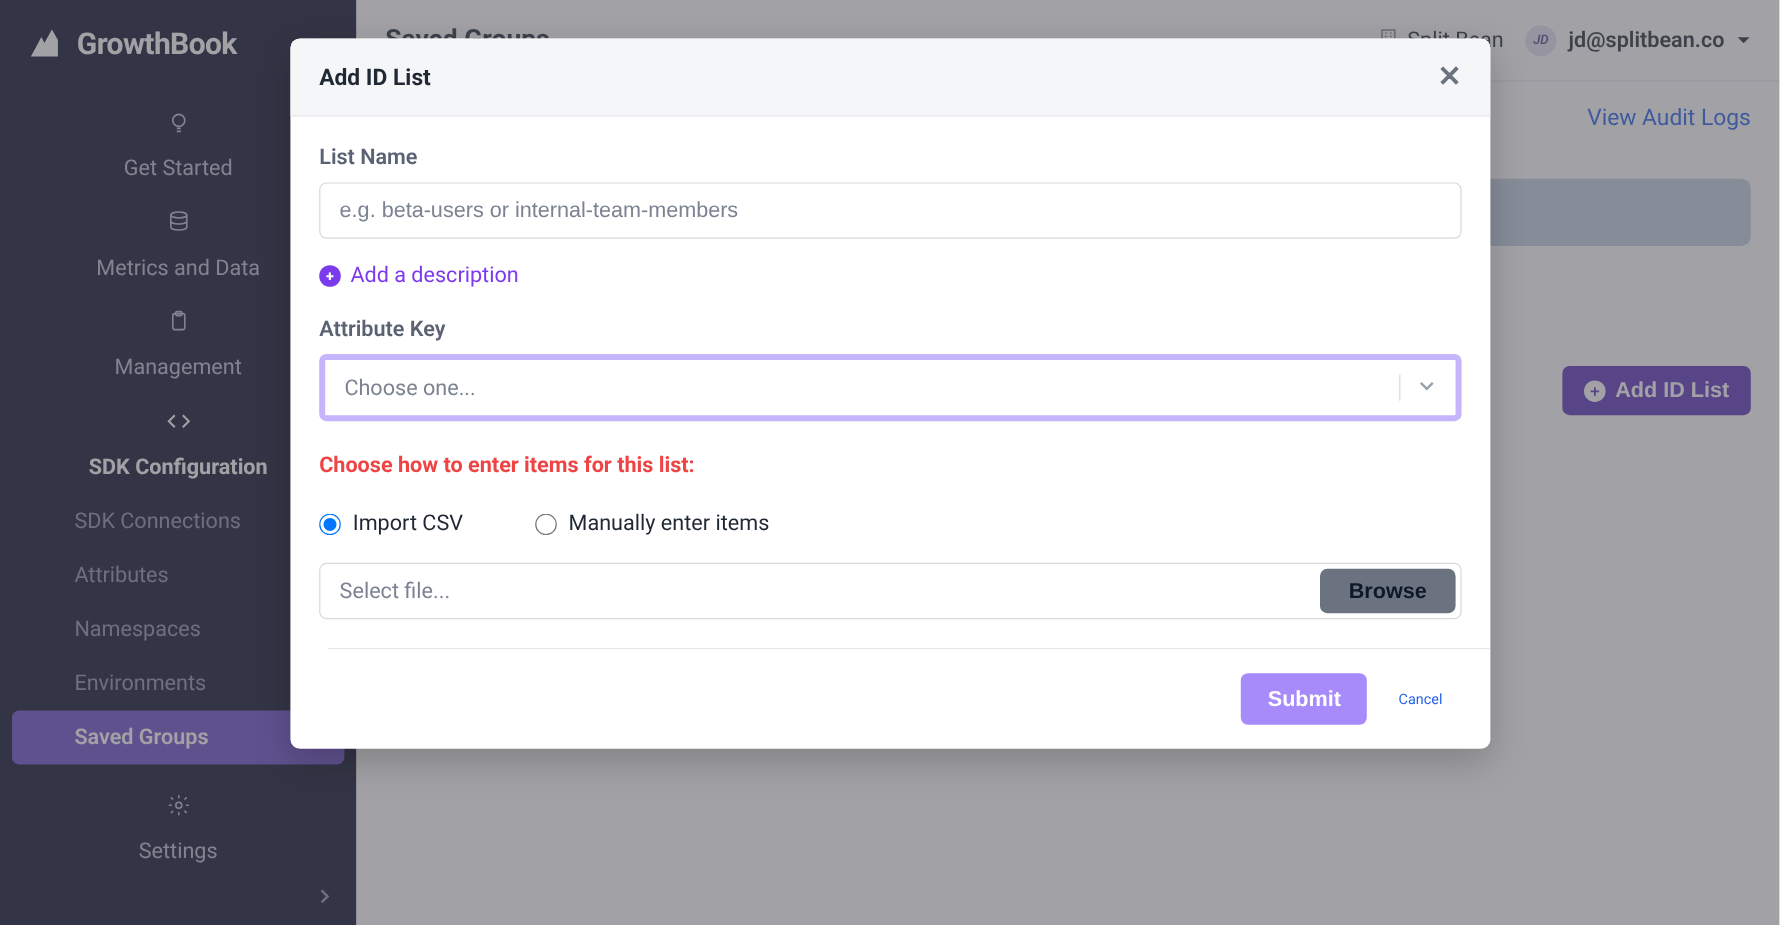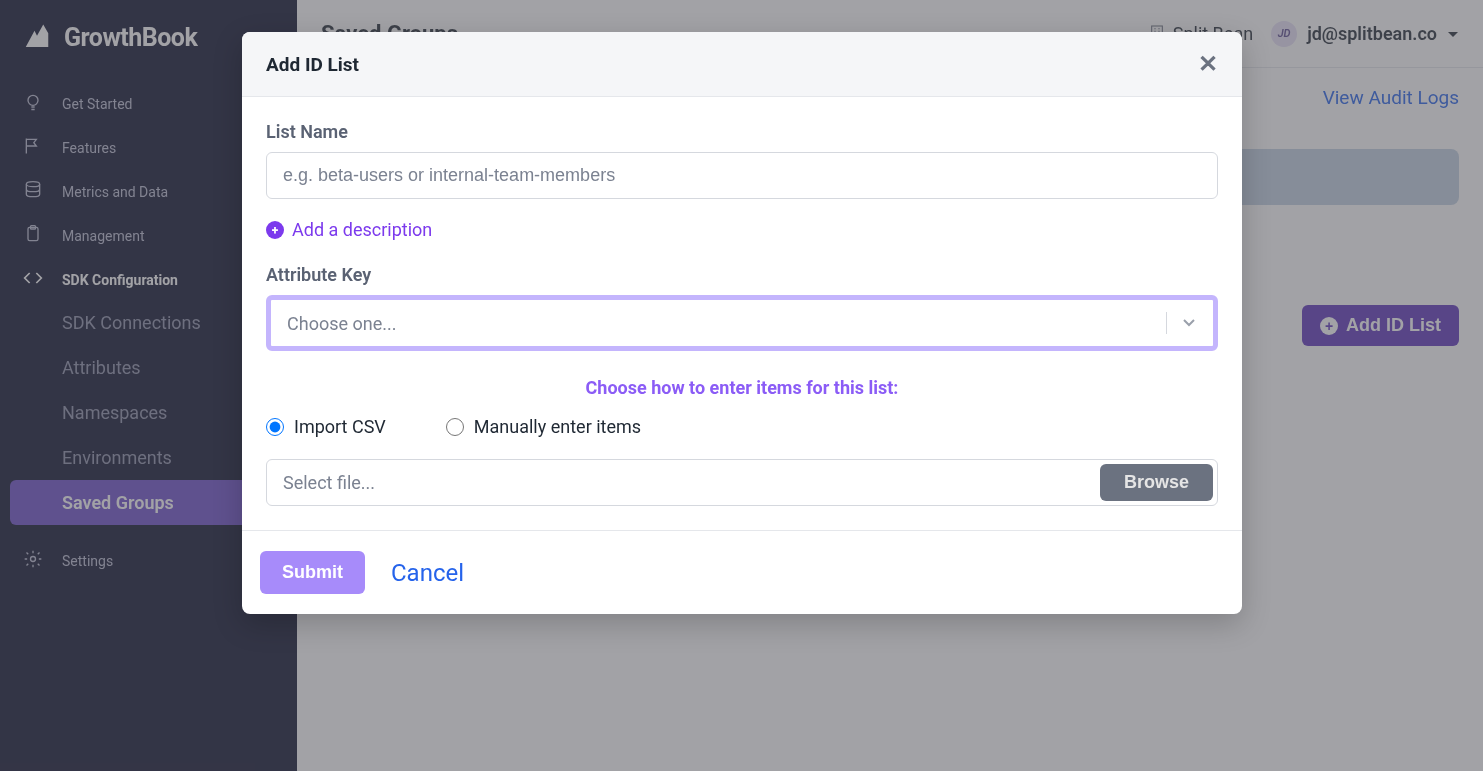--- a/index.html
+++ b/index.html
@@ -31,26 +31,27 @@
   .logo-icon svg { display: block; }
   .logo-text {
     color: #fff;
     font-size: 25px;
     font-weight: 700;
     letter-spacing: -0.5px;
   }
   .nav { padding-top: 4px; }
   .nav-item {
     display: flex;
-    align-items: flex-end;
+    align-items: center;
     gap: 18px;
     padding: 12px 22px;
-    font-size: 14px;
+    font-size: 18px;
     cursor: pointer;
     color: #b8bbd0;
+    flex-direction: column;
   }
   .nav-item.bold { font-weight: 700; color: #fff; }
   .nav-icon { width: 22px; display: flex; justify-content: center; align-items: center; }
   .nav-icon svg { display: block; }
   .sub-item {
     padding: 12px 22px 12px 62px;
     font-size: 18px;
     color: #8b8fa8;
     cursor: pointer;
   }
@@ -205,25 +206,24 @@
     width: 1px;
     height: 22px;
     background: #d5d8de;
     margin-right: 14px;
   }
   .select-box .chev-down { color: #9aa0ab; width: 16px; }
 
   .section-label {
     font-size: 18px;
     font-weight: 700;
-    color: #8b5cf6;
+    color: #ef4444;
     margin-top: 26px;
-    margin-bottom: 18px;
+    margin-bottom: 28px;
     display: block;
-    text-align: center;
   }
 
   .radio-row { display: flex; gap: 60px; align-items: center; }
   .radio-opt { display: flex; align-items: center; gap: 10px; font-size: 18px; color: #1f2833; cursor: pointer; }
   .radio-opt input[type=radio] { width: 18px; height: 18px; }
 
   .file-row {
     margin-top: 22px;
     display: flex;
     border: 1px solid #d5d8de;
@@ -231,51 +231,52 @@
     overflow: hidden;
   }
   .file-text {
     flex: 1;
     padding: 12px 16px;
     font-size: 18px;
     color: #7b8291;
   }
   .browse-btn {
     background: #6b7280;
-    color: #e5e5e5;
+    color: #0f172a;
     border: none;
     padding: 0 24px;
     font-size: 18px;
     font-weight: 600;
     cursor: pointer;
     margin: 4px;
     border-radius: 6px;
   }
 
   .modal-footer {
     border-top: 1px solid #e5e7eb;
-    padding: 20px 18px;
-    display: flex;
-    justify-content: flex-start;
+    padding: 20px 40px;
+    display: flex;
+    justify-content: flex-end;
     gap: 26px;
     align-items: center;
+    margin-left: 31px;
   }
   .submit-btn {
     background: #a78bfa;
     color: #fff;
     border: none;
     padding: 11px 22px;
     border-radius: 6px;
     font-size: 18px;
     font-weight: 600;
     cursor: pointer;
   }
   .cancel-link {
     color: #2563eb;
-    font-size: 24px;
+    font-size: 12px;
     cursor: pointer;
   }
 </style>
 </head>
 <body>
 
 <aside class="sidebar">
   <div class="logo-wrap">
     <span class="logo-icon">
       <svg width="30" height="30" viewBox="0 0 24 24" fill="none">
@@ -287,28 +288,20 @@
 
   <nav class="nav">
     <div class="nav-item">
       <span class="nav-icon">
         <svg width="20" height="20" viewBox="0 0 24 24" stroke="#b8bbd0" fill="none" stroke-width="1.6">
             <circle cx="12" cy="10" r="6"></circle>
             <path d="M10 18h4 M10 21h4"></path>
           </svg>
       </span>
       <span>Get Started</span>
-    </div>
-    <div class="nav-item">
-      <span class="nav-icon">
-        <svg width="20" height="20" viewBox="0 0 24 24" stroke="#b8bbd0" fill="none" stroke-width="1.6">
-            <path d="M4 3v18 M4 4h12l-3 4 3 4H4"></path>
-          </svg>
-      </span>
-      <span>Features</span>
     </div>
     <div class="nav-item">
       <span class="nav-icon">
         <svg width="20" height="20" viewBox="0 0 24 24" stroke="#b8bbd0" fill="none" stroke-width="1.6">
             <ellipse cx="12" cy="5" rx="8" ry="3"></ellipse>
             <path d="M4 5v6c0 1.7 3.6 3 8 3s8-1.3 8-3V5 M4 11v6c0 1.7 3.6 3 8 3s8-1.3 8-3v-6"></path>
           </svg>
       </span>
       <span>Metrics and Data</span>
     </div>

